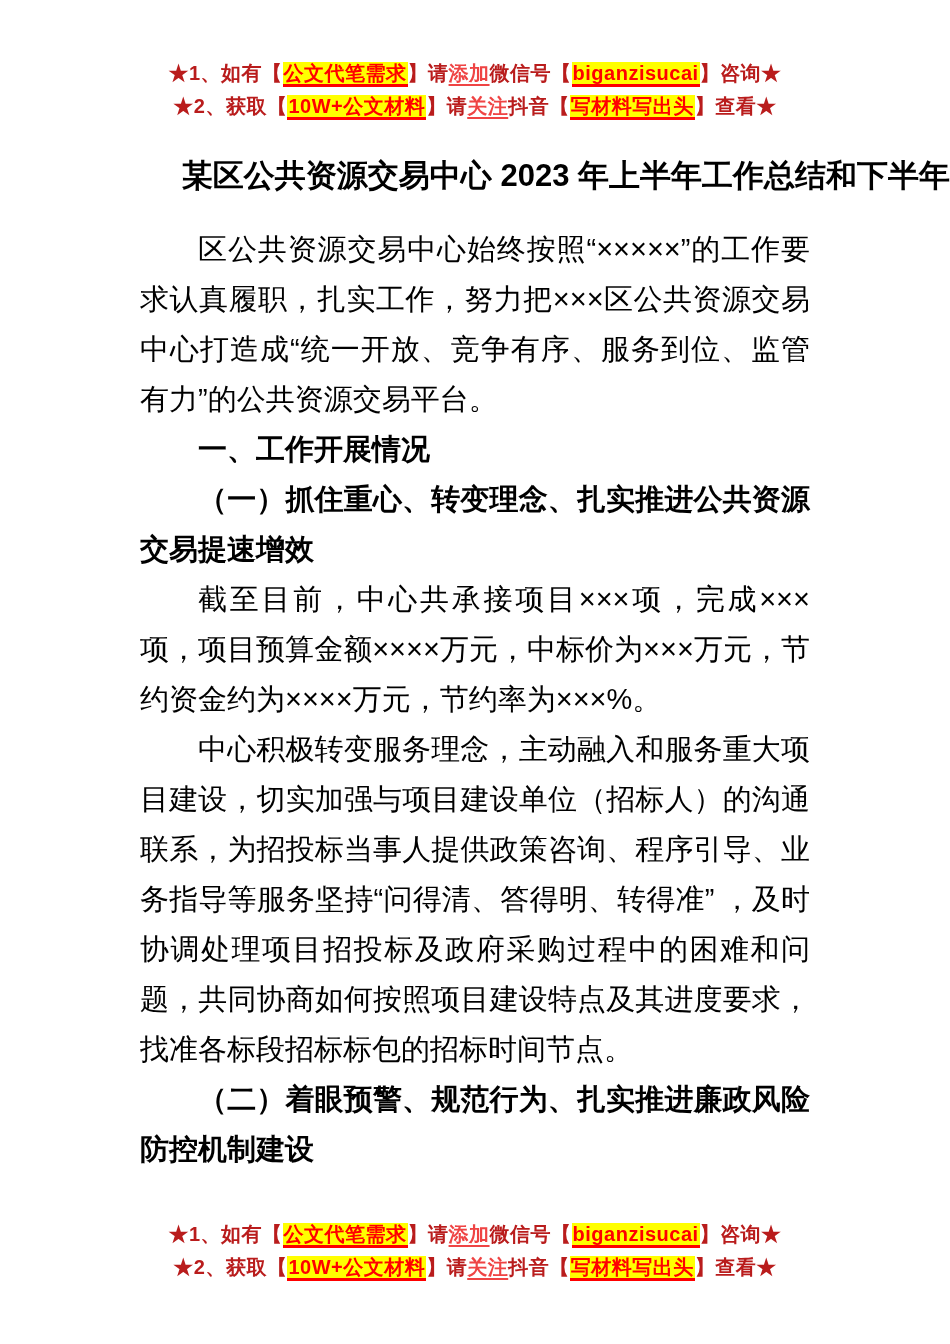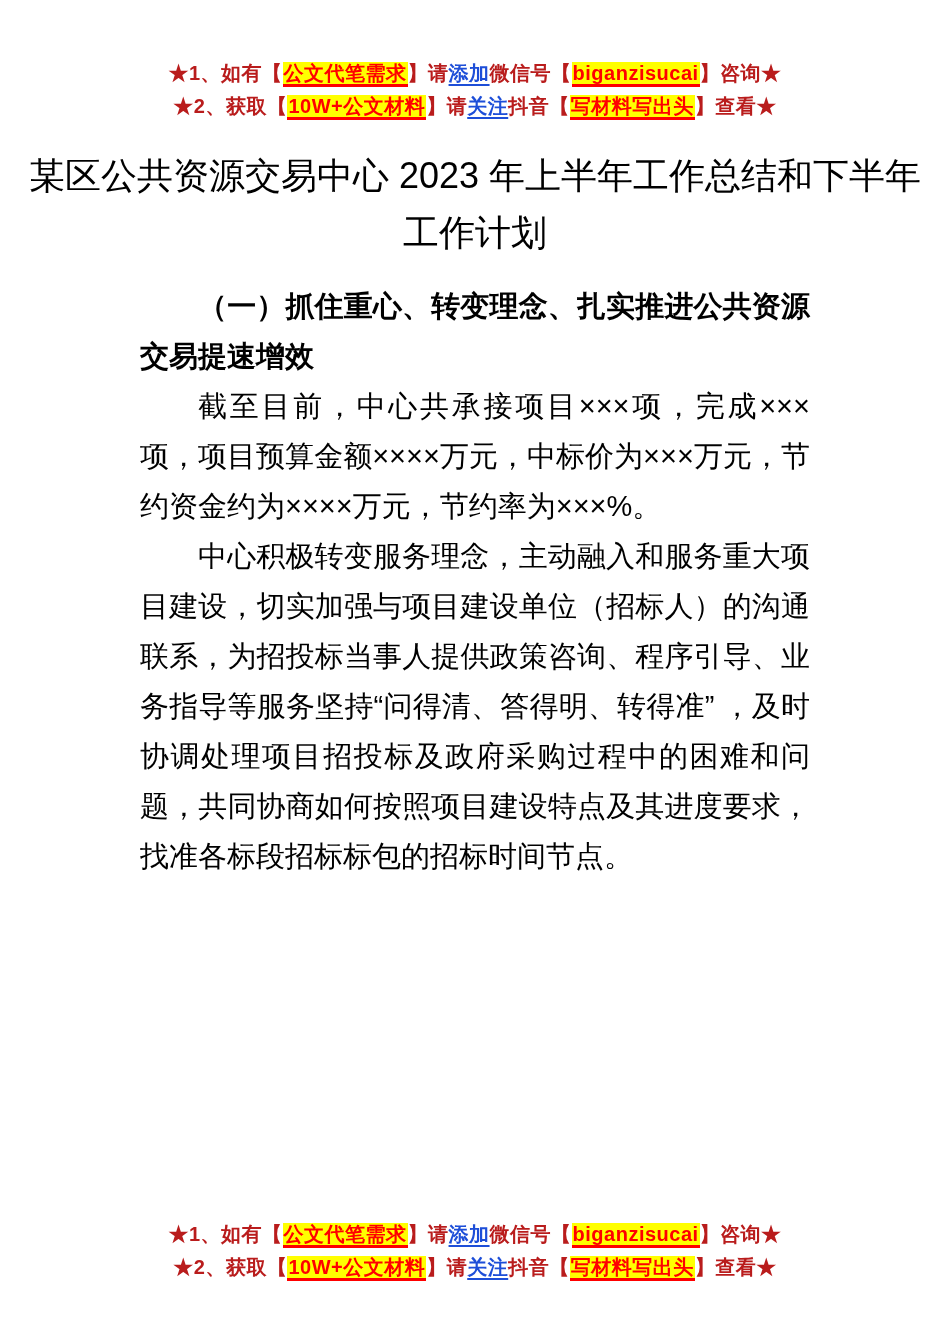--- a/index.html
+++ b/index.html
@@ -23,38 +23,38 @@
   }
   .promo-top { padding-top: 57px; }
   .promo-bottom {
     position: absolute;
     left: 0; right: 0;
     bottom: 60px;
     background: #ffffff;
   }
   .seg-plain { color: #b91c1c; }
   .seg-underline {
-    color: #1d4ed8;
+    color: #ef4444;
     text-decoration: underline;
     text-decoration-thickness: 2px;
     text-underline-offset: 4px;
     margin-top: 44px;
   }
   .seg-highlight {
     color: #ff0000;
     background: #ffff00;
     border-bottom: 3px solid #ff0000;
     padding: 0 1px;
   }
   
   .doc-title {
     margin-top: 24px;
-    text-align: center;
-    font-weight: normal;
-    font-size: 36px;
+    text-align: right;
+    font-weight: bold;
+    font-size: 31px;
     line-height: 57px;
   }
   
   .doc-body {
     margin: 20px 140px 0 140px;
     font-size: 29px;
     line-height: 50px;
     text-align: justify;
   }
   .doc-body p {
@@ -71,27 +71,29 @@
 
 <div class="page">
 
   <div class="promo promo-top">
     <div><span class="seg-plain">★1、如有【</span><span class="seg-highlight">公文代笔需求</span><span class="seg-plain">】请</span><span class="seg-underline">添加</span><span class="seg-plain">微信号【</span><span class="seg-highlight">biganzisucai</span><span class="seg-plain">】咨询★</span></div>
     <div><span class="seg-plain">★2、获取【</span><span class="seg-highlight">10W+公文材料</span><span class="seg-plain">】请</span><span class="seg-underline">关注</span><span class="seg-plain">抖音【</span><span class="seg-highlight">写材料写出头</span><span class="seg-plain">】查看★</span></div>
   </div>
 
   <div class="doc-title">
     <div>某区公共资源交易中心 2023 年上半年工作总结和下半年</div>
-    <div>工作计划</div>
   </div>
 
   <div class="doc-body">
+      <p class="para-normal">区公共资源交易中心始终按照“×××××”的工作要求认真履职，扎实工作，努力把×××区公共资源交易中心打造成“统一开放、竞争有序、服务到位、监管有力”的公共资源交易平台。</p>
+      <p class="para-heading1">一、工作开展情况</p>
       <p class="para-subheading">（一）抓住重心、转变理念、扎实推进公共资源交易提速增效</p>
       <p class="para-normal">截至目前，中心共承接项目×××项，完成×××项，项目预算金额××××万元，中标价为×××万元，节约资金约为××××万元，节约率为×××%。</p>
       <p class="para-normal">中心积极转变服务理念，主动融入和服务重大项目建设，切实加强与项目建设单位（招标人）的沟通联系，为招投标当事人提供政策咨询、程序引导、业务指导等服务坚持“问得清、答得明、转得准” ，及时协调处理项目招投标及政府采购过程中的困难和问题，共同协商如何按照项目建设特点及其进度要求，找准各标段招标标包的招标时间节点。</p>
+      <p class="para-subheading">（二）着眼预警、规范行为、扎实推进廉政风险防控机制建设</p>
     </div>
 
   <div class="promo promo-bottom">
     <div><span class="seg-plain">★1、如有【</span><span class="seg-highlight">公文代笔需求</span><span class="seg-plain">】请</span><span class="seg-underline">添加</span><span class="seg-plain">微信号【</span><span class="seg-highlight">biganzisucai</span><span class="seg-plain">】咨询★</span></div>
     <div><span class="seg-plain">★2、获取【</span><span class="seg-highlight">10W+公文材料</span><span class="seg-plain">】请</span><span class="seg-underline">关注</span><span class="seg-plain">抖音【</span><span class="seg-highlight">写材料写出头</span><span class="seg-plain">】查看★</span></div>
   </div>
 
 </div>
 
 </body></html>

